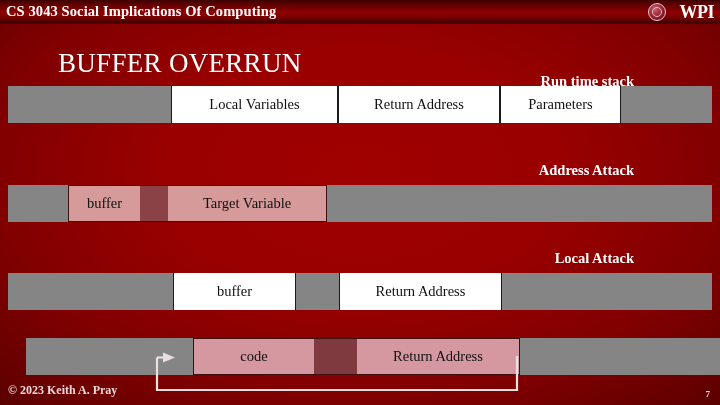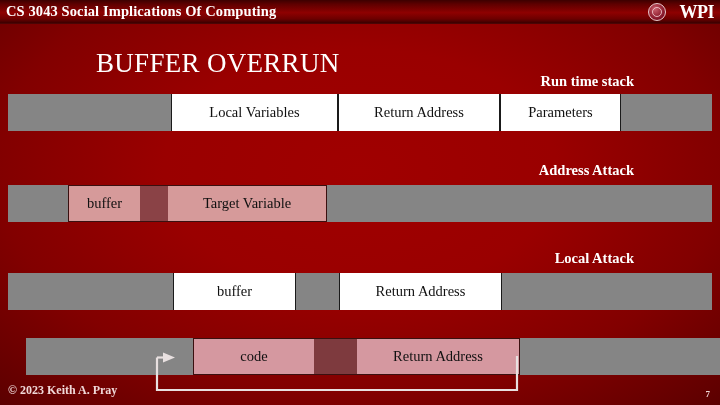--- a/index.html
+++ b/index.html
@@ -69,21 +69,20 @@
   }
 
   
   #slide-title {
     position: absolute;
     left: 58px; top: 48px;
     font-size: 27px;
     color: #ffffff;
     letter-spacing: 0.3px;
     white-space: nowrap;
-    margin-left: 38px;
   }
 
   
   .section-caption {
     position: absolute;
     font-size: 14.5px;
     font-weight: bold;
     color: #ffffff;
     white-space: nowrap;
     text-align: left;
@@ -93,21 +92,21 @@
   #cap-stack    { right: 86px; top: 250px; }
 
   
   .mem-row {
     position: absolute;
     left: 8px;
     width: 704px;
     height: 37px;
     display: flex;
   }
-  #row-runtime  { top: 94px; }
+  #row-runtime  { top: 86px; }
   #row-variable { top: 185px; }
   #row-stack    { top: 273px; }
   #row-exploit  { top: 338px; margin-left: 18px; }
 
   .seg {
     height: 37px;
     box-sizing: border-box;
     display: flex;
     align-items: center;
     justify-content: center;

